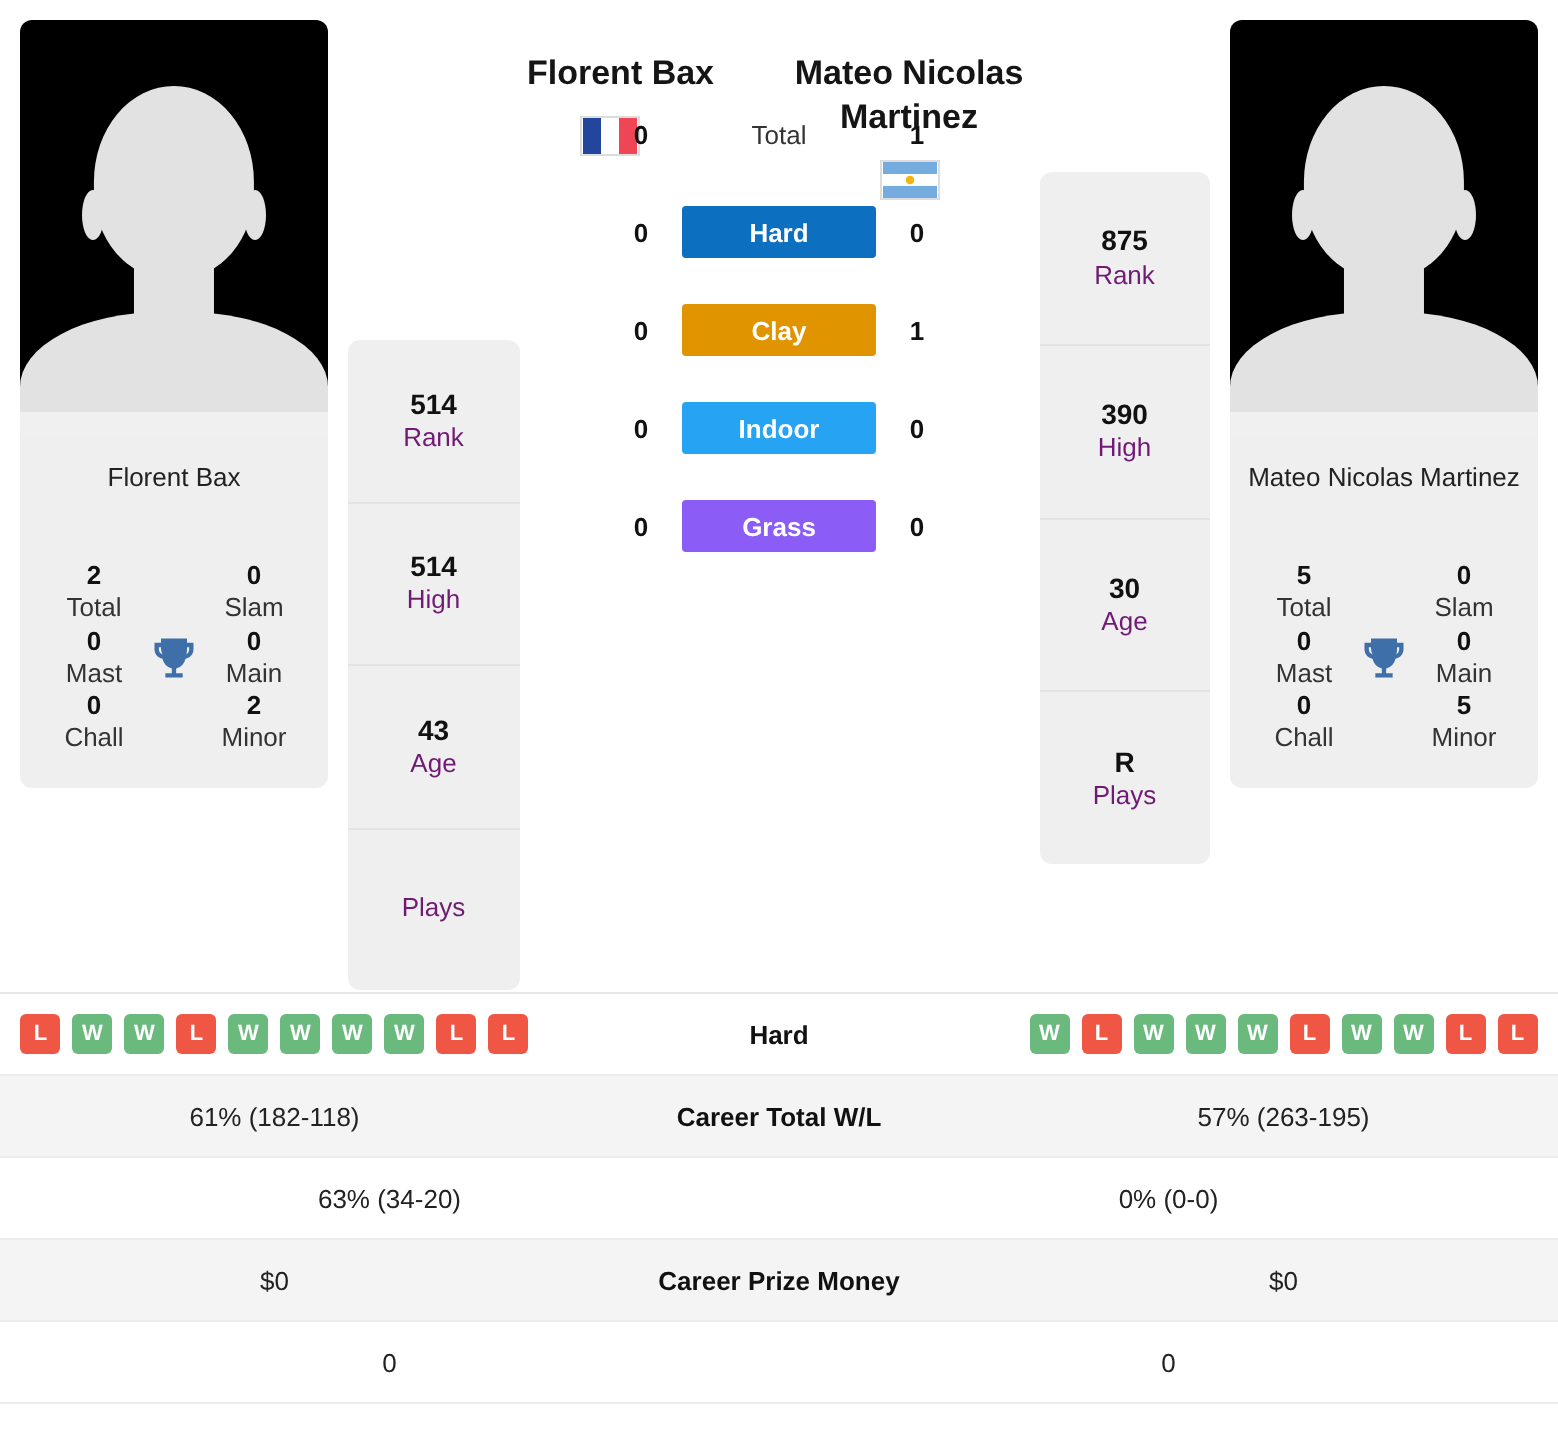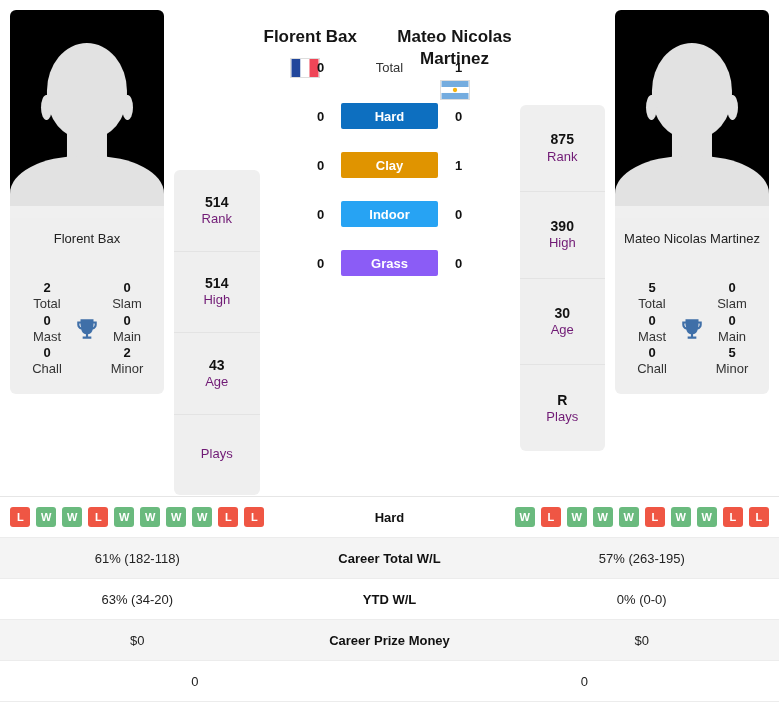--- a/index.html
+++ b/index.html
@@ -140,21 +140,21 @@
   
   .rank-card {
     width: 114px;
     background: #efefef;
     border-radius: 6px;
     overflow: hidden;
     display: flex;
     flex-direction: column;
   }
   .rank-card.left { margin-top: 160px; height: 325px; }
-  .rank-card.right { margin-top: 95px; height: 346px; }
+  .rank-card.right { margin-top: 76px; height: 346px; }
   .rank-seg {
     flex: 1;
     display: flex;
     flex-direction: column;
     align-items: center;
     justify-content: center;
     border-bottom: 1px solid #e3e3e3;
     line-height: 1.3;
   }
   .rank-seg:last-child { border-bottom: none; }
@@ -516,21 +516,20 @@
     </div>
 
     <div class="trow alt">
       <div class="tcell">61% (182-118)</div>
       <div class="tcell label">Career Total W/L</div>
       <div class="tcell">57% (263-195)</div>
     </div>
 
     <div class="trow">
       <div class="tcell">63% (34-20)</div>
-      <div class="tcell label">YTD W/L</div>
       <div class="tcell">0% (0-0)</div>
     </div>
 
     <div class="trow alt">
       <div class="tcell">$0</div>
       <div class="tcell label">Career Prize Money</div>
       <div class="tcell">$0</div>
     </div>
 
     <div class="trow">

